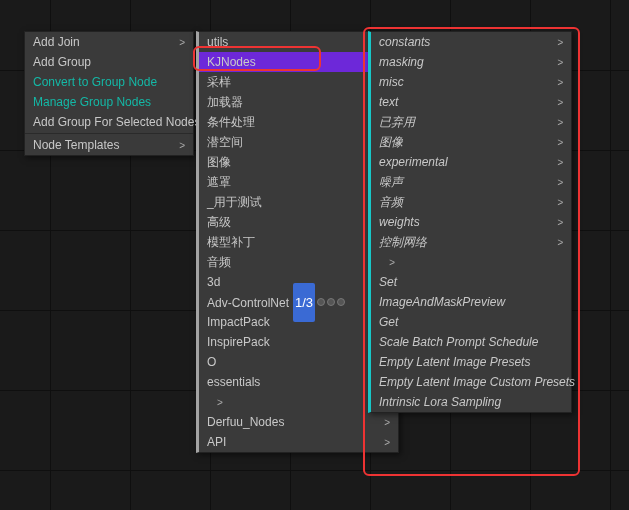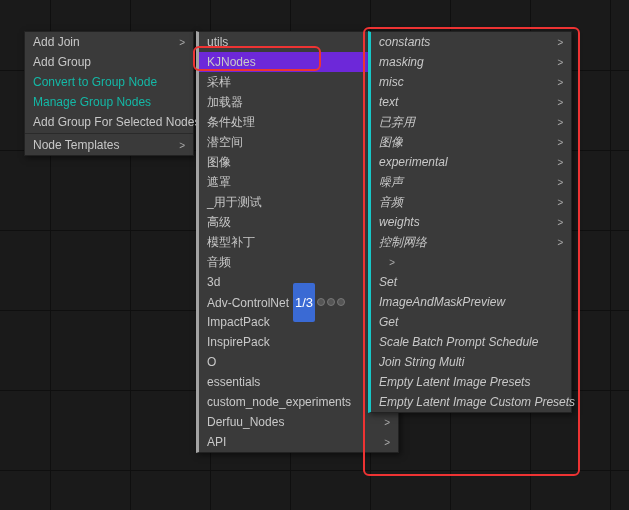--- a/index.html
+++ b/index.html
@@ -200,21 +200,20 @@
     </div>
     <div class="menu-item">
       <span>O</span>
       <span class="arrow">&gt;</span>
     </div>
     <div class="menu-item">
       <span>essentials</span>
       <span class="arrow">&gt;</span>
     </div>
     <div class="menu-item">
-      <span>custom_node_experiments</span>
       <span class="arrow">&gt;</span>
     </div>
     <div class="menu-item">
       <span>Derfuu_Nodes</span>
       <span class="arrow">&gt;</span>
     </div>
     <div class="menu-item">
       <span>API</span>
       <span class="arrow">&gt;</span>
     </div>
@@ -274,24 +273,24 @@
     <div class="menu-item">
       <span>ImageAndMaskPreview</span>
     </div>
     <div class="menu-item">
       <span>Get</span>
     </div>
     <div class="menu-item">
       <span>Scale Batch Prompt Schedule</span>
     </div>
     <div class="menu-item">
-      <span>Join String Multi</span>
-    </div>
-    <div class="menu-item">
       <span>Empty Latent Image Presets</span>
     </div>
     <div class="menu-item">
       <span>Empty Latent Image Custom Presets</span>
+    </div>
+    <div class="menu-item">
+      <span>Intrinsic Lora Sampling</span>
     </div>
   </div>
 
 <div class="redbox1"></div>
 <div class="redbox2"></div>
 
 </body></html>

